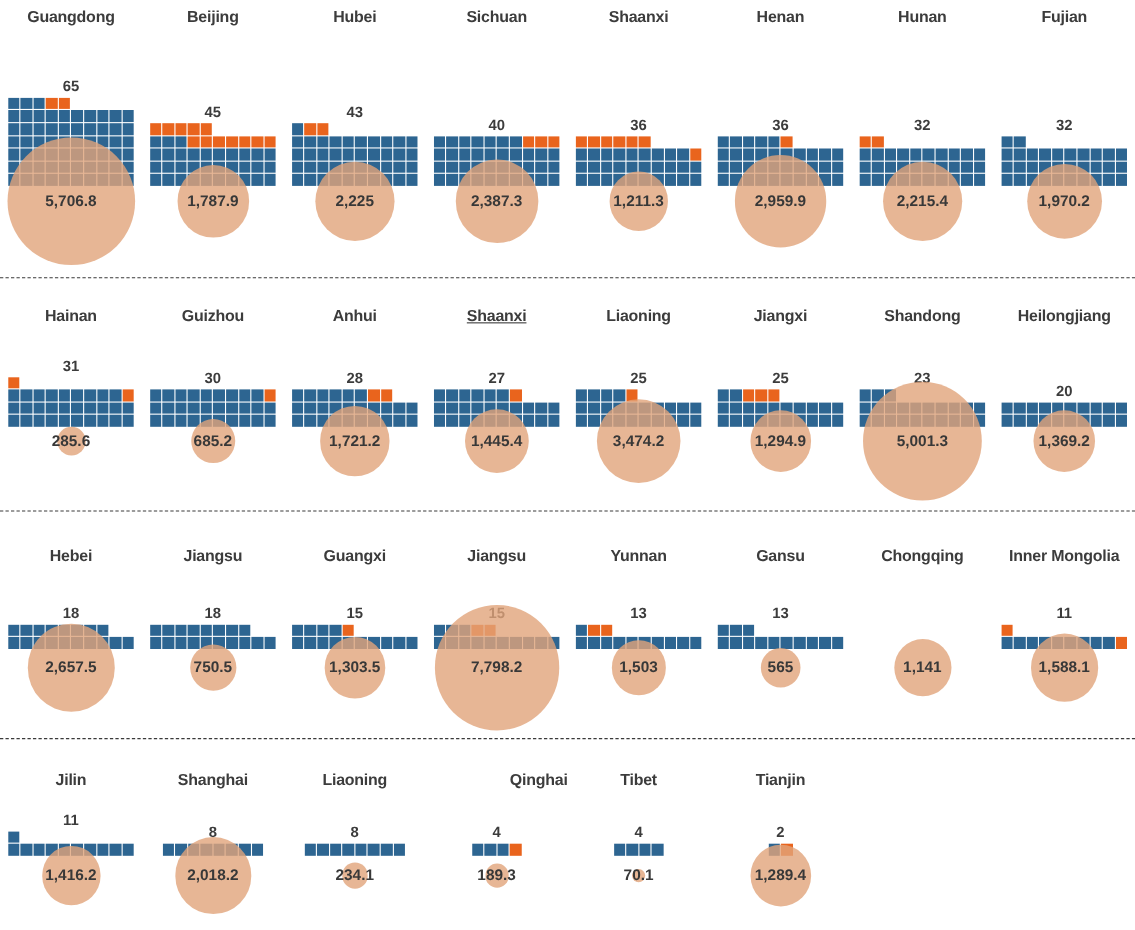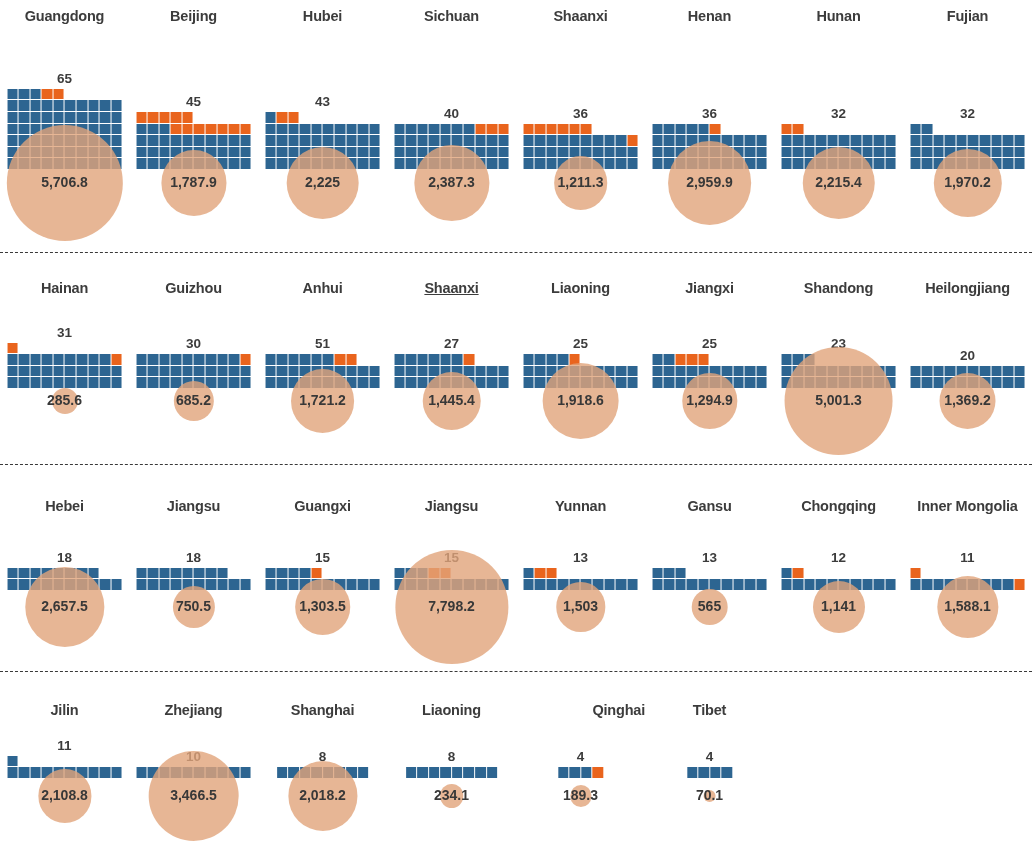--- a/index.html
+++ b/index.html
@@ -614,21 +614,21 @@
               <div class="sq" style="background: rgb(45, 101, 145);"></div>
             </div>
           </div>
         </div>
         <div class="bubble" style="width: 40.3115px; height: 40.3115px; top: 127.844px; background: rgba(225, 164, 122, 0.8);"></div>
         <div class="value" style="top: 139px;">685.2</div>
       </div>
       <div class="cell">
         <div class="pname" style="top: 27px;">Anhui</div>
         <div class="wstack" style="bottom: 76px;">
-          <div class="count">51</div>
+          <div class="count">28</div>
           <div class="waffle">
             <div class="wrow">
               <div class="sq" style="background: rgb(45, 101, 145);"></div>
               <div class="sq" style="background: rgb(45, 101, 145);"></div>
               <div class="sq" style="background: rgb(45, 101, 145);"></div>
               <div class="sq" style="background: rgb(45, 101, 145);"></div>
               <div class="sq" style="background: rgb(45, 101, 145);"></div>
               <div class="sq" style="background: rgb(45, 101, 145);"></div>
               <div class="sq" style="background: rgb(233, 100, 29);"></div>
               <div class="sq" style="background: rgb(233, 100, 29);"></div>
@@ -737,21 +737,21 @@
               <div class="sq" style="background: rgb(45, 101, 145);"></div>
               <div class="sq" style="background: rgb(45, 101, 145);"></div>
               <div class="sq" style="background: rgb(45, 101, 145);"></div>
               <div class="sq" style="background: rgb(45, 101, 145);"></div>
               <div class="sq" style="background: rgb(45, 101, 145);"></div>
               <div class="sq" style="background: rgb(45, 101, 145);"></div>
             </div>
           </div>
         </div>
         <div class="bubble" style="width: 76.7625px; height: 76.7625px; top: 109.619px; background: rgba(225, 164, 122, 0.8);"></div>
-        <div class="value" style="top: 139px;">1,918.6</div>
+        <div class="value" style="top: 139px;">3,474.2</div>
       </div>
       <div class="cell">
         <div class="pname" style="top: 27px;">Jiangxi</div>
         <div class="wstack" style="bottom: 76px;">
           <div class="count">25</div>
           <div class="waffle">
             <div class="wrow">
               <div class="sq" style="background: rgb(45, 101, 145);"></div>
               <div class="sq" style="background: rgb(45, 101, 145);"></div>
               <div class="sq" style="background: rgb(233, 100, 29);"></div>
@@ -1033,41 +1033,20 @@
               <div class="sq" style="background: rgb(45, 101, 145);"></div>
               <div class="sq" style="background: rgb(45, 101, 145);"></div>
             </div>
           </div>
         </div>
         <div class="bubble" style="width: 36.6054px; height: 36.6054px; top: 123.697px; background: rgba(225, 164, 122, 0.8);"></div>
         <div class="value" style="top: 133px;">565</div>
       </div>
       <div class="cell">
         <div class="pname" style="top: 33px;">Chongqing</div>
-        <div class="wstack" style="bottom: 81px;">
-          <div class="count">12</div>
-          <div class="waffle">
-            <div class="wrow">
-              <div class="sq" style="background: rgb(45, 101, 145);"></div>
-              <div class="sq" style="background: rgb(233, 100, 29);"></div>
-            </div>
-            <div class="wrow">
-              <div class="sq" style="background: rgb(45, 101, 145);"></div>
-              <div class="sq" style="background: rgb(45, 101, 145);"></div>
-              <div class="sq" style="background: rgb(45, 101, 145);"></div>
-              <div class="sq" style="background: rgb(45, 101, 145);"></div>
-              <div class="sq" style="background: rgb(45, 101, 145);"></div>
-              <div class="sq" style="background: rgb(45, 101, 145);"></div>
-              <div class="sq" style="background: rgb(45, 101, 145);"></div>
-              <div class="sq" style="background: rgb(45, 101, 145);"></div>
-              <div class="sq" style="background: rgb(45, 101, 145);"></div>
-              <div class="sq" style="background: rgb(45, 101, 145);"></div>
-            </div>
-          </div>
-        </div>
         <div class="bubble" style="width: 52.0192px; height: 52.0192px; top: 115.99px; background: rgba(225, 164, 122, 0.8);"></div>
         <div class="value" style="top: 133px;">1,141</div>
       </div>
       <div class="cell">
         <div class="pname" style="top: 33px;">Inner Mongolia</div>
         <div class="wstack" style="bottom: 81px;">
           <div class="count">11</div>
           <div class="waffle">
             <div class="wrow">
               <div class="sq" style="background: rgb(233, 100, 29);"></div>
@@ -1107,43 +1086,21 @@
               <div class="sq" style="background: rgb(45, 101, 145);"></div>
               <div class="sq" style="background: rgb(45, 101, 145);"></div>
               <div class="sq" style="background: rgb(45, 101, 145);"></div>
               <div class="sq" style="background: rgb(45, 101, 145);"></div>
               <div class="sq" style="background: rgb(45, 101, 145);"></div>
               <div class="sq" style="background: rgb(45, 101, 145);"></div>
             </div>
           </div>
         </div>
         <div class="bubble" style="width: 53.2114px; height: 53.2114px; top: 97.3943px; background: rgba(225, 164, 122, 0.8);"></div>
-        <div class="value" style="top: 115px;">2,108.8</div>
-      </div>
-      <div class="cell">
-        <div class="pname" style="top: 30px;">Zhejiang</div>
-        <div class="wstack" style="bottom: 67px;">
-          <div class="count">10</div>
-          <div class="waffle">
-            <div class="wrow">
-              <div class="sq" style="background: rgb(45, 101, 145);"></div>
-              <div class="sq" style="background: rgb(45, 101, 145);"></div>
-              <div class="sq" style="background: rgb(45, 101, 145);"></div>
-              <div class="sq" style="background: rgb(45, 101, 145);"></div>
-              <div class="sq" style="background: rgb(45, 101, 145);"></div>
-              <div class="sq" style="background: rgb(45, 101, 145);"></div>
-              <div class="sq" style="background: rgb(45, 101, 145);"></div>
-              <div class="sq" style="background: rgb(45, 101, 145);"></div>
-              <div class="sq" style="background: rgb(45, 101, 145);"></div>
-              <div class="sq" style="background: rgb(45, 101, 145);"></div>
-            </div>
-          </div>
-        </div>
-        <div class="bubble" style="width: 90.6706px; height: 90.6706px; top: 78.6647px; background: rgba(225, 164, 122, 0.8);"></div>
-        <div class="value" style="top: 115px;">3,466.5</div>
+        <div class="value" style="top: 115px;">1,416.2</div>
       </div>
       <div class="cell">
         <div class="pname" style="top: 30px;">Shanghai</div>
         <div class="wstack" style="bottom: 67px;">
           <div class="count">8</div>
           <div class="waffle">
             <div class="wrow">
               <div class="sq" style="background: rgb(45, 101, 145);"></div>
               <div class="sq" style="background: rgb(45, 101, 145);"></div>
               <div class="sq" style="background: rgb(45, 101, 145);"></div>
@@ -1202,15 +1159,29 @@
             <div class="wrow">
               <div class="sq" style="background: rgb(45, 101, 145);"></div>
               <div class="sq" style="background: rgb(45, 101, 145);"></div>
               <div class="sq" style="background: rgb(45, 101, 145);"></div>
               <div class="sq" style="background: rgb(45, 101, 145);"></div>
             </div>
           </div>
         </div>
         <div class="bubble" style="width: 12.8938px; height: 12.8938px; top: 117.553px; background: rgba(225, 164, 122, 0.8);"></div>
         <div class="value" style="top: 115px;">70.1</div>
+      </div>
+      <div class="cell">
+        <div class="pname" style="top: 30px;">Tianjin</div>
+        <div class="wstack" style="bottom: 67px;">
+          <div class="count">2</div>
+          <div class="waffle">
+            <div class="wrow">
+              <div class="sq" style="background: rgb(45, 101, 145);"></div>
+              <div class="sq" style="background: rgb(233, 100, 29);"></div>
+            </div>
+          </div>
+        </div>
+        <div class="bubble" style="width: 55.2987px; height: 55.2987px; top: 96.3507px; background: rgba(225, 164, 122, 0.8);"></div>
+        <div class="value" style="top: 115px;">1,289.4</div>
       </div>
     </div>
   </div>
 
 </body></html>

